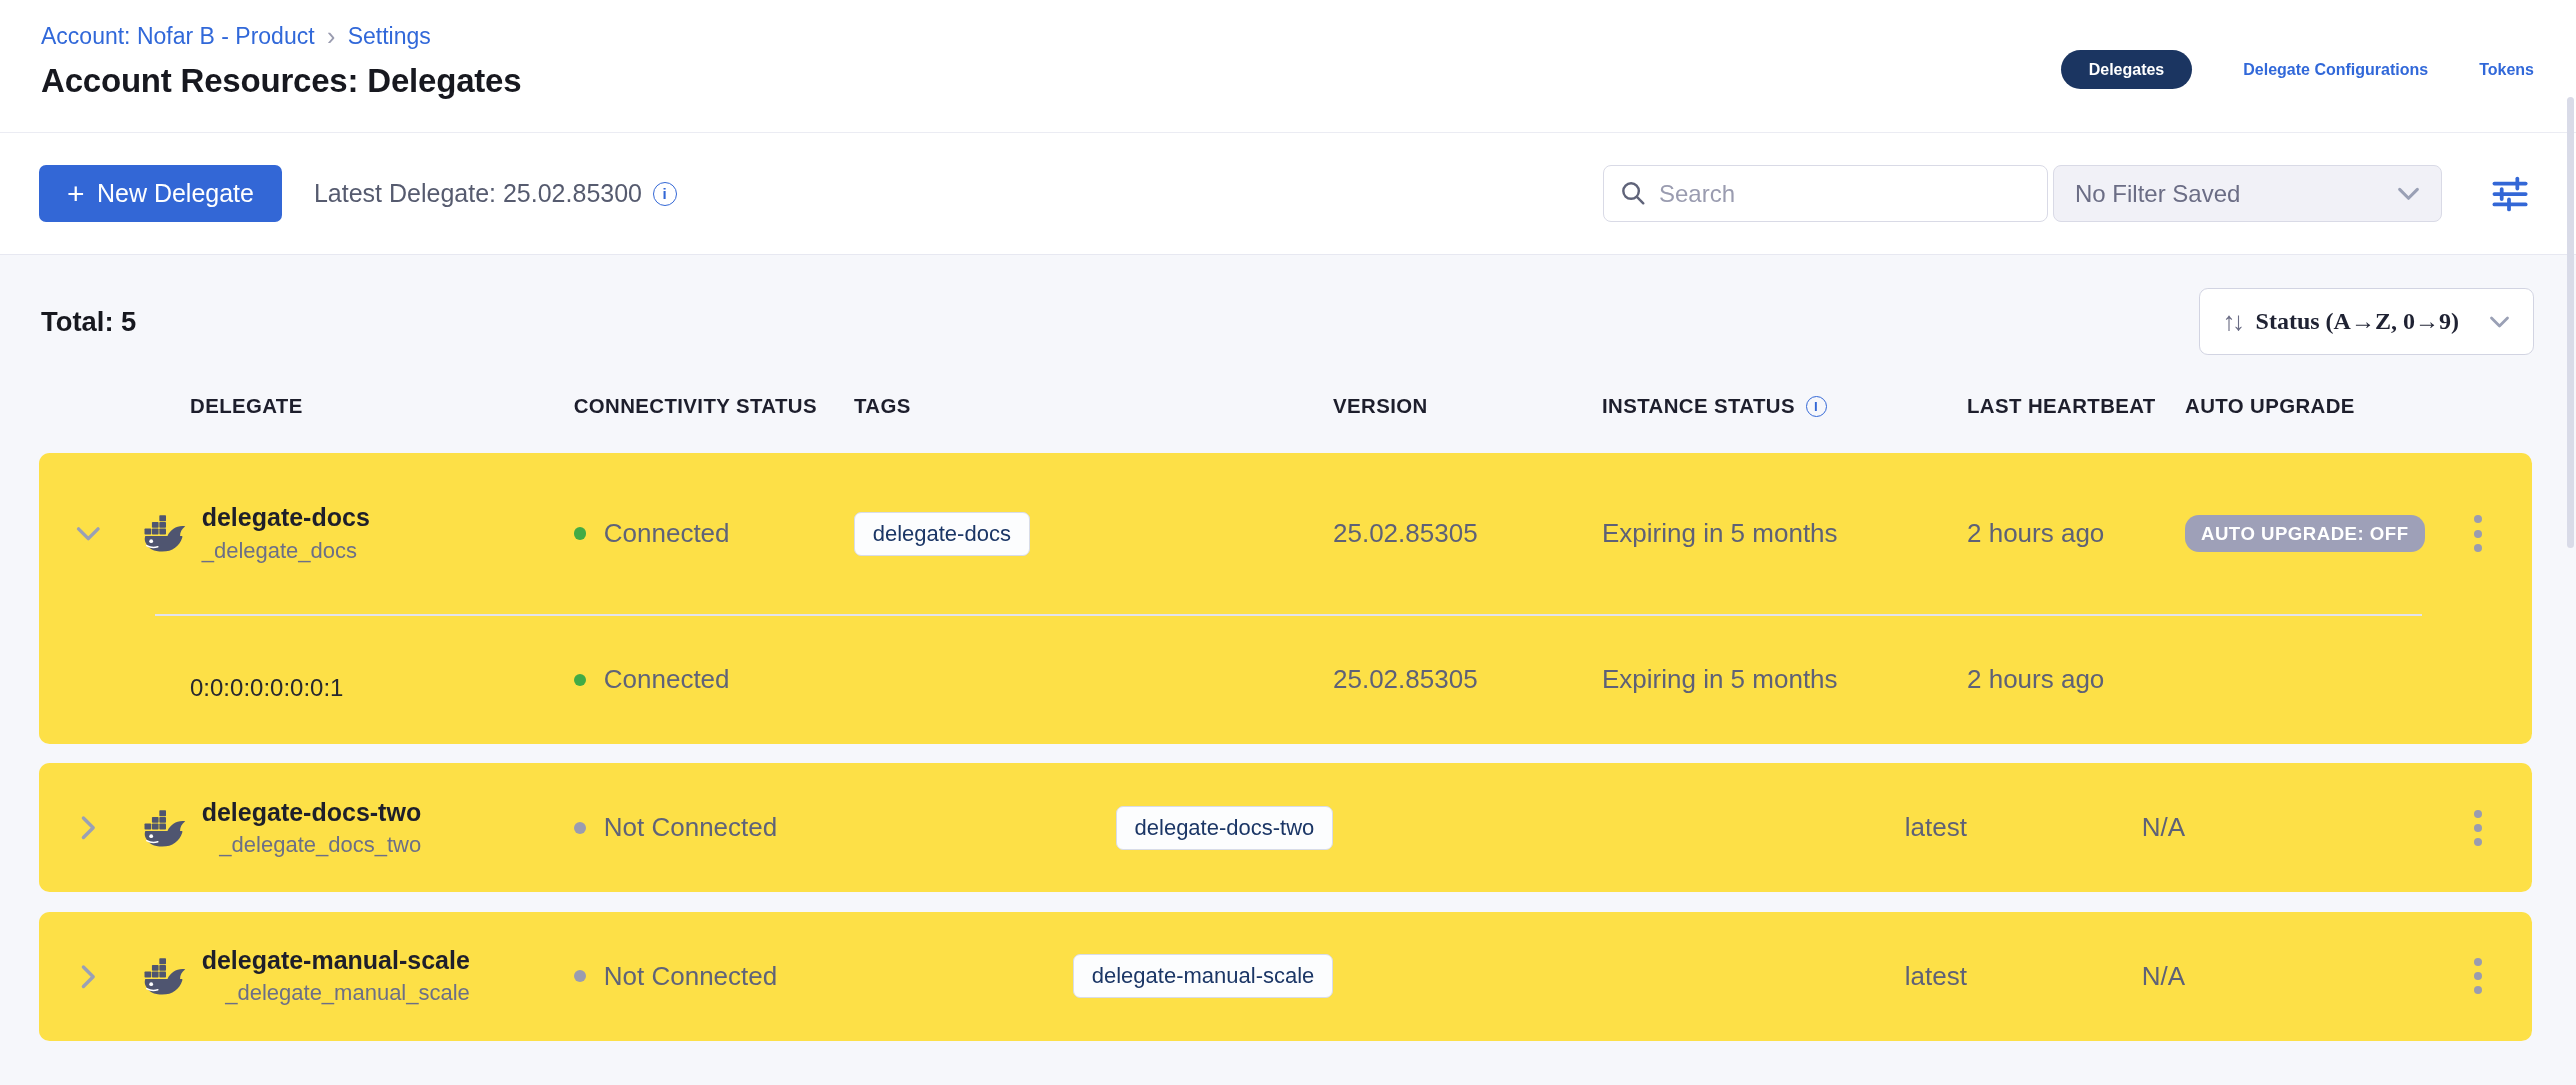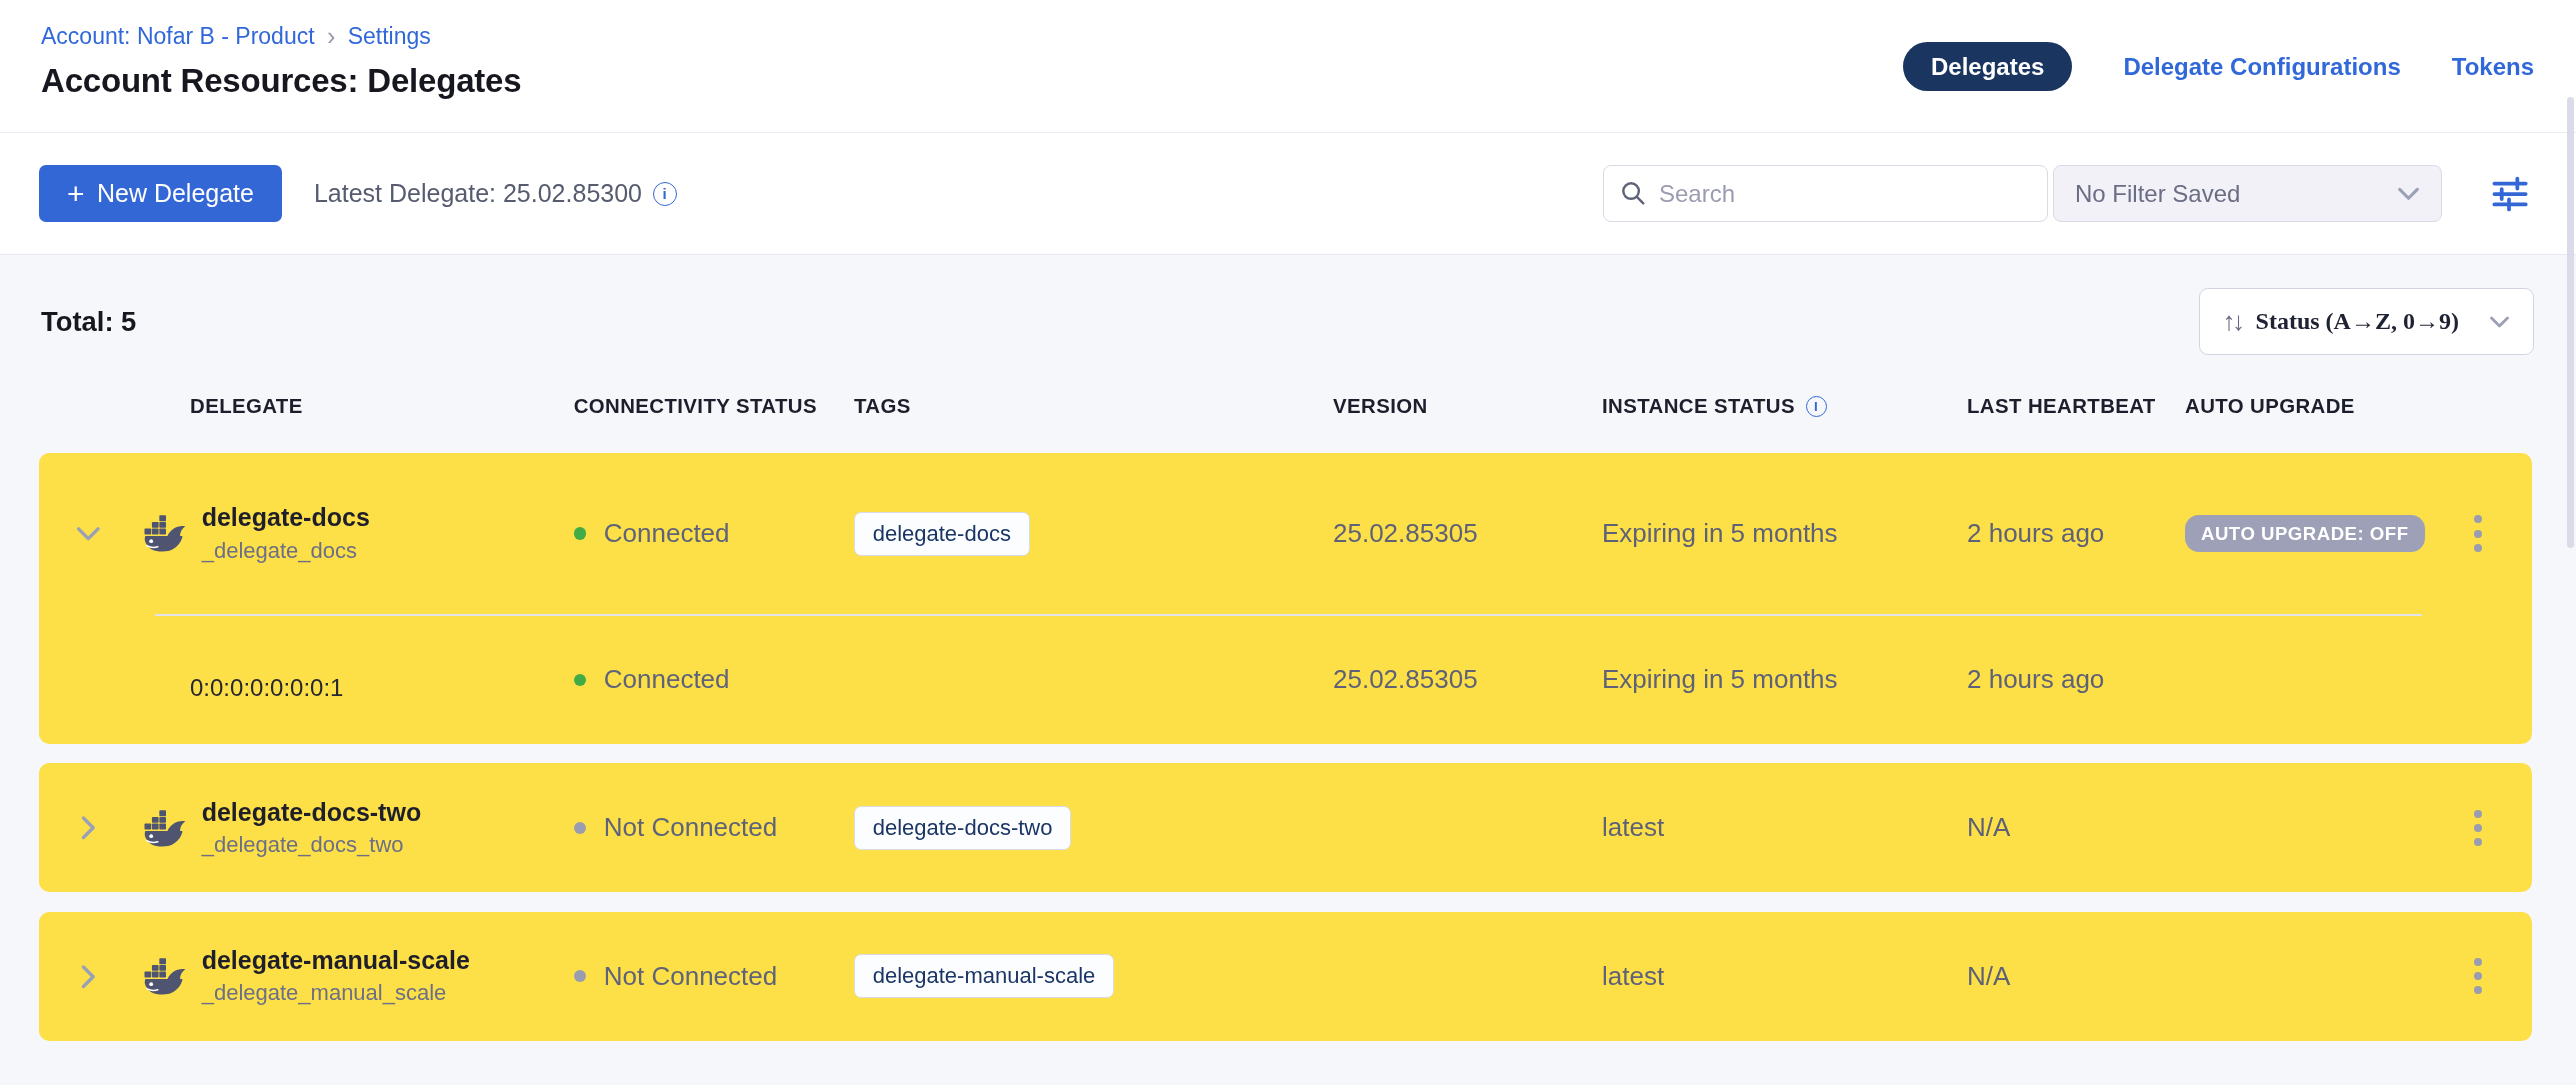--- a/index.html
+++ b/index.html
@@ -19,21 +19,21 @@
     padding: 23px 42px 0 41px;
     border-bottom: 1.8px solid #ebecf3;
     position: relative;
   }
   .breadcrumb { font-size: 23px; display: flex; align-items: center; gap: 12.4px; }
   .breadcrumb a { color: #3168d9; text-decoration: none; cursor: pointer; }
   .crumb-sep { color: #9a9cb0; font-size: 25px; line-height: 1; }
   .page-title { margin-top: 12.4px; font-size: 33px; font-weight: bold; color: #17181f; letter-spacing: -0.2px; }
 
   .tabs { position: absolute; top: 42px; right: 42px; display: flex; align-items: center; gap: 51px; }
-  .tab { font-size: 24px; font-weight: bold; color: #3168d9; cursor: pointer; white-space: nowrap; }
+  .tab { font-size: 16px; font-weight: bold; color: #3168d9; cursor: pointer; white-space: nowrap; margin-top: 8px; }
   .tab.active {
     background: #1b3561; color: #fff; border-radius: 25px;
     padding: 10.6px 28px;
   }
 
   
   .toolbar {
     background: #fff; height: 122px;
     border-bottom: 1.8px solid #e7e8f1;
     display: flex; align-items: center;
@@ -94,21 +94,21 @@
   .th {
     font-size: 20.4px; font-weight: bold; color: #1d1e2c;
     letter-spacing: 0.4px; text-transform: uppercase; white-space: nowrap;
     display: flex; align-items: center; gap: 10.6px;
   }
   .th.col-delegate { padding-left: 52px; }
   .th .info-icon { width: 21px; height: 21px; font-size: 13.3px; }
 
   .card { background: #fde047; border-radius: 10.6px; margin: 0 44px 19.5px 39px; }
   .row-main { height: 161px; }
-  .row-std { height: 129px; }
+  .row-std { height: 129px; text-align: right; }
   .row-sub { height: 128px; }
   .sub-divider { height: 1.8px; background: #e2e3ec; margin: 0 110px 0 116px; }
 
   .cell-expand { display: flex; justify-content: center; cursor: pointer; }
   .cell-delegate { display: flex; align-items: center; gap: 12.4px; padding-left: 5.3px; }
   .delegate-texts { display: flex; flex-direction: column; gap: 5.3px; }
   .delegate-name { font-size: 25px; font-weight: bold; color: #1e1f2b; }
   .delegate-id { font-size: 22px; color: #6c6f87; }
   .cell-host { padding-left: 52px; font-size: 24px; color: #26272f; margin-top: 16px; }
   .cell-status { display: flex; align-items: center; gap: 17.7px; padding-left: 17.7px; }

